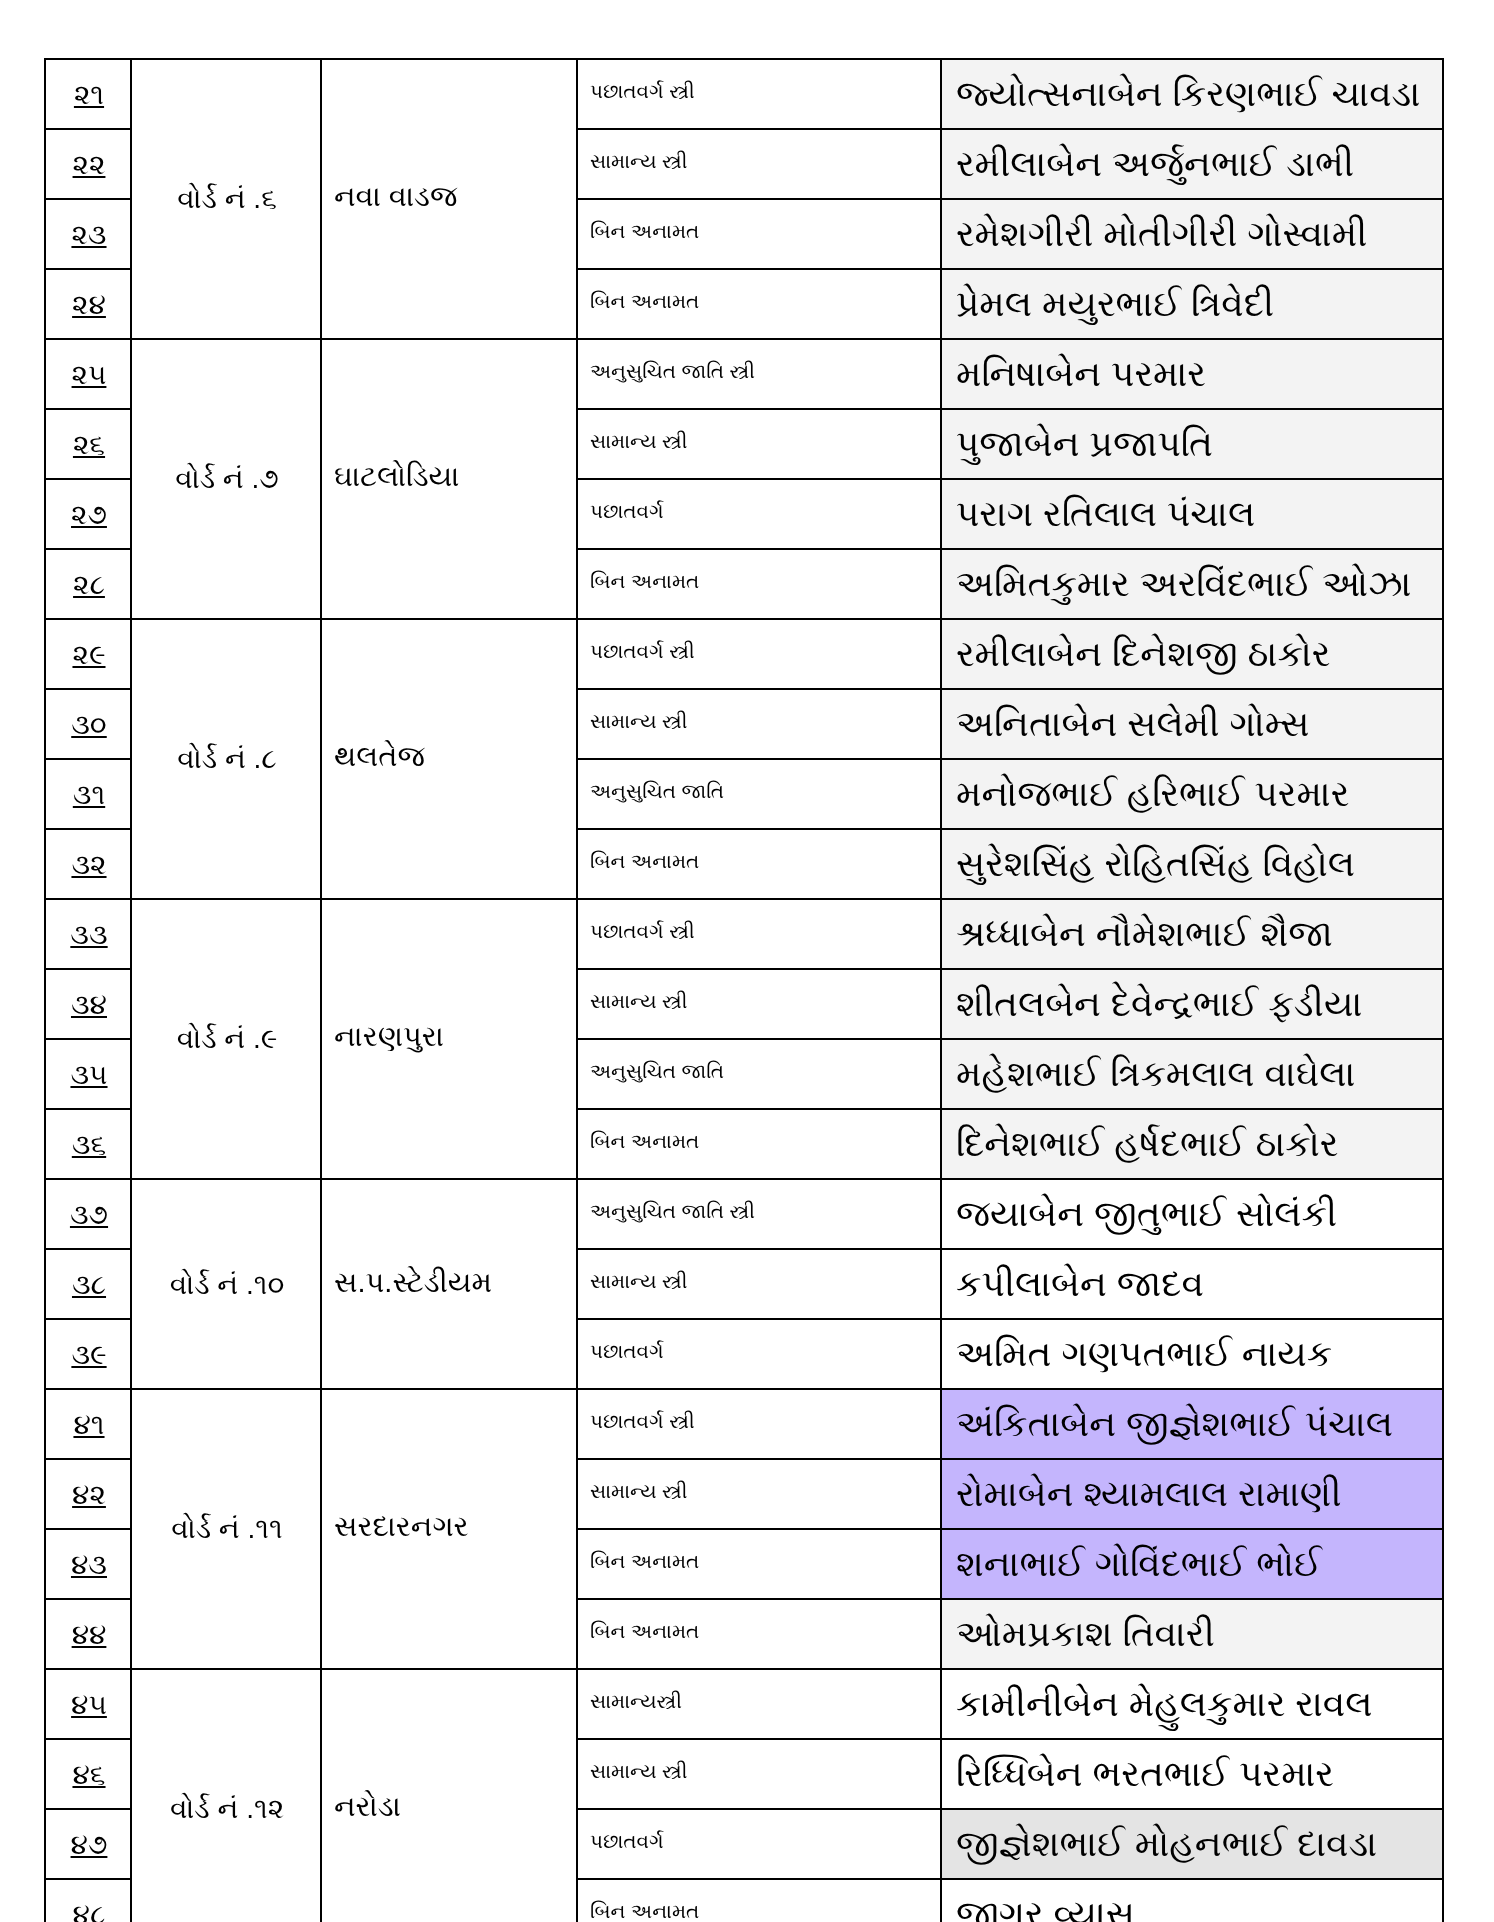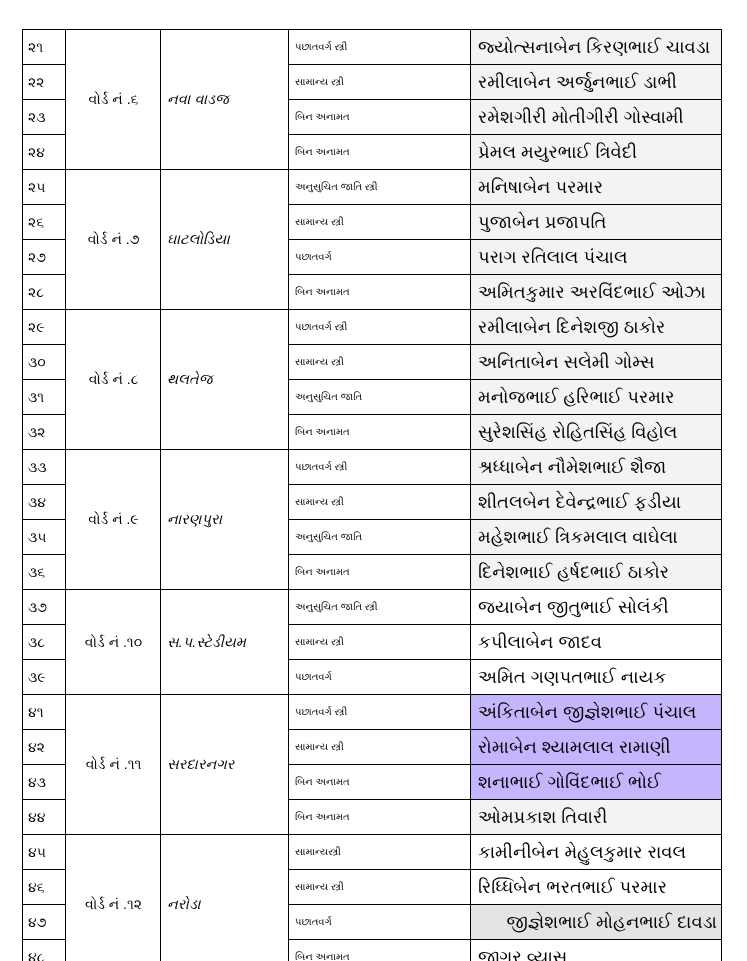--- a/index.html
+++ b/index.html
@@ -45,47 +45,47 @@
     vertical-align: middle;
     font-size: 14.5px;
     line-height: 1.15;
     white-space: nowrap;
     overflow: hidden;
     background: #ffffff;
   }
   td.sr {
     font-size: 14px;
     padding-left: 5px;
-    text-align: left;
+    text-align: center;
+    text-decoration: underline;
   }
   td.wardno {
     font-size: 14px;
     text-align: center;
     padding-left: 5px;
   }
   td.wardname {
     font-size: 14.5px;
     text-align: left;
     padding-left: 6px;
-    font-style: italic;
   }
   td.resv {
     font-size: 10px;
     text-align: left;
     padding-left: 6px;
   }
   td.cand {
     font-size: 18px;
     text-align: left;
     padding-left: 7px;
   }
   
   td.cand.shade-light { background: #f3f3f3; }
   td.cand.shade-mid   { background: #c4b5fd; }
-  td.cand.shade-dark  { background: #e4e4e4; text-align: right; }
+  td.cand.shade-dark  { background: #e4e4e4; }
 </style>
 </head>
 <body>
 
 <div class="page">
   <table class="doc-table">
     <colgroup>
       <col class="c-sr">
       <col class="c-ward">
       <col class="c-name">

